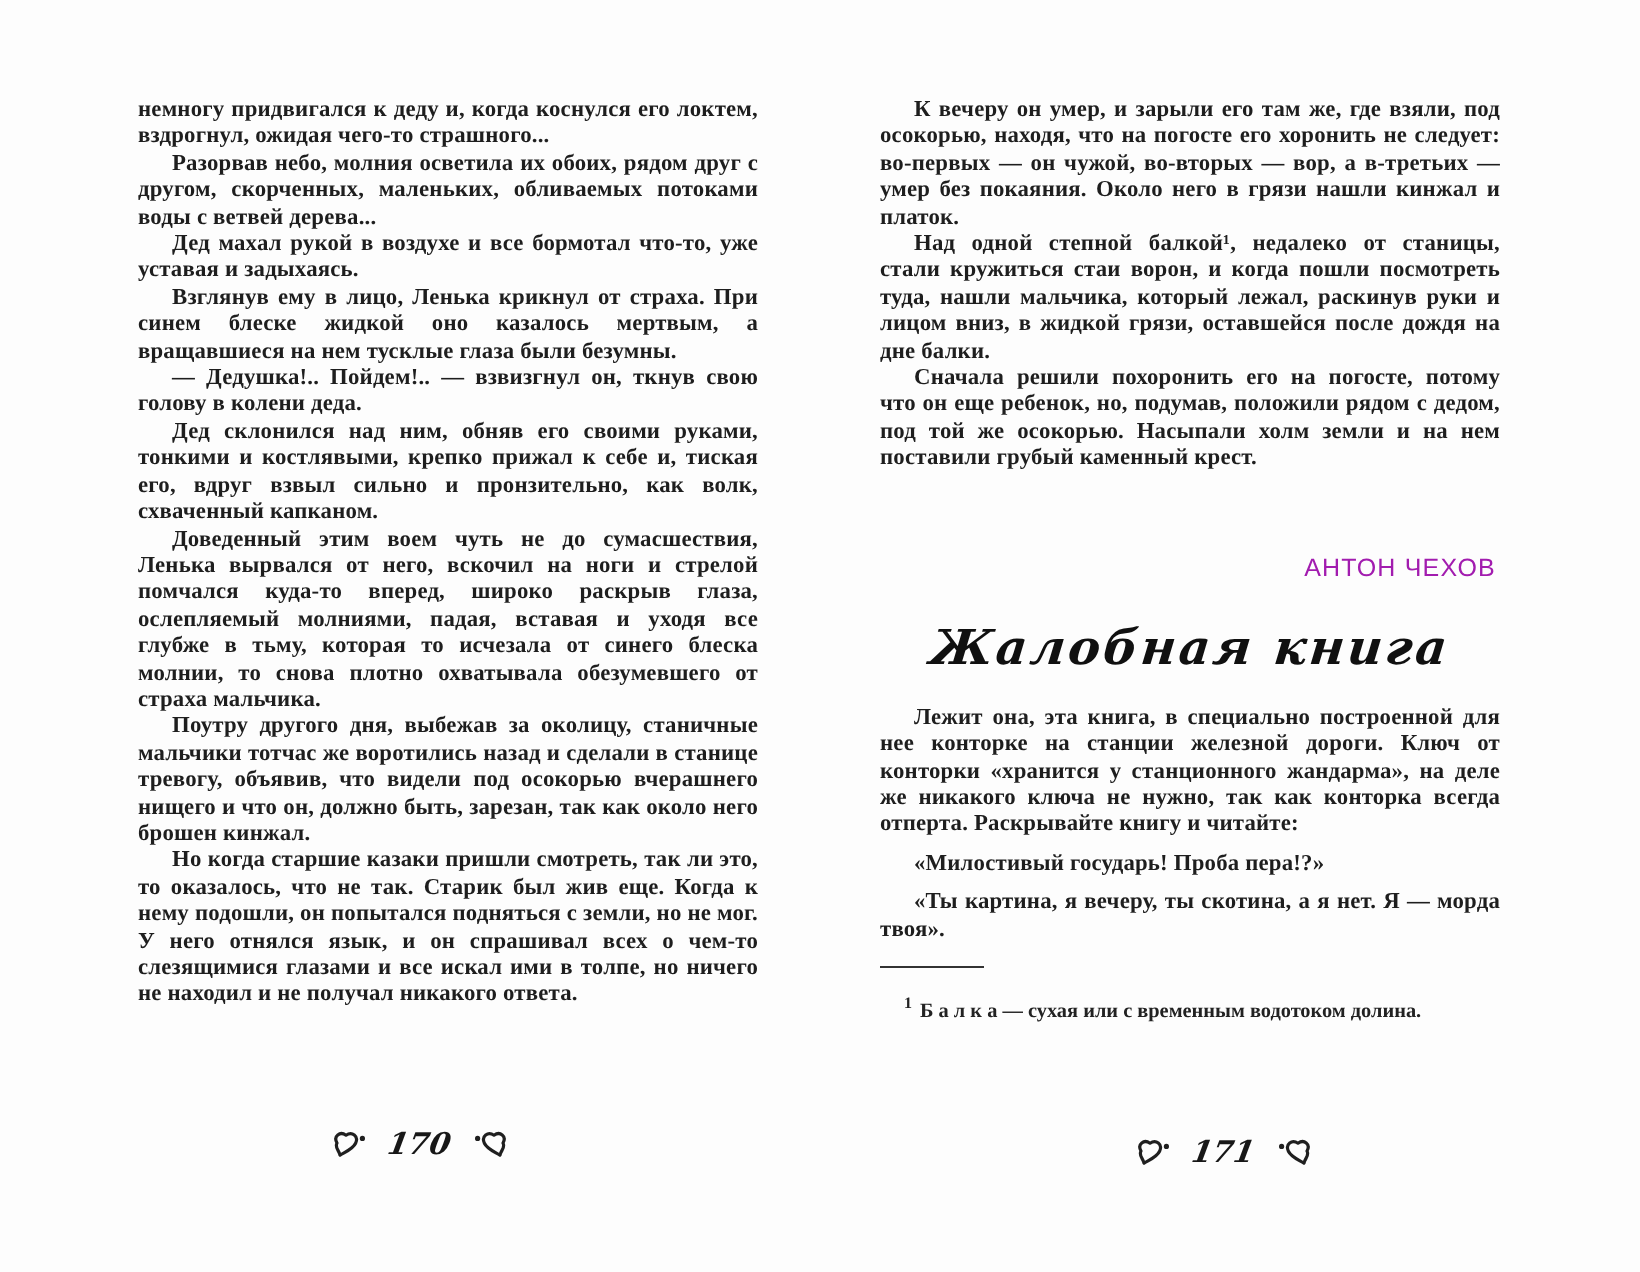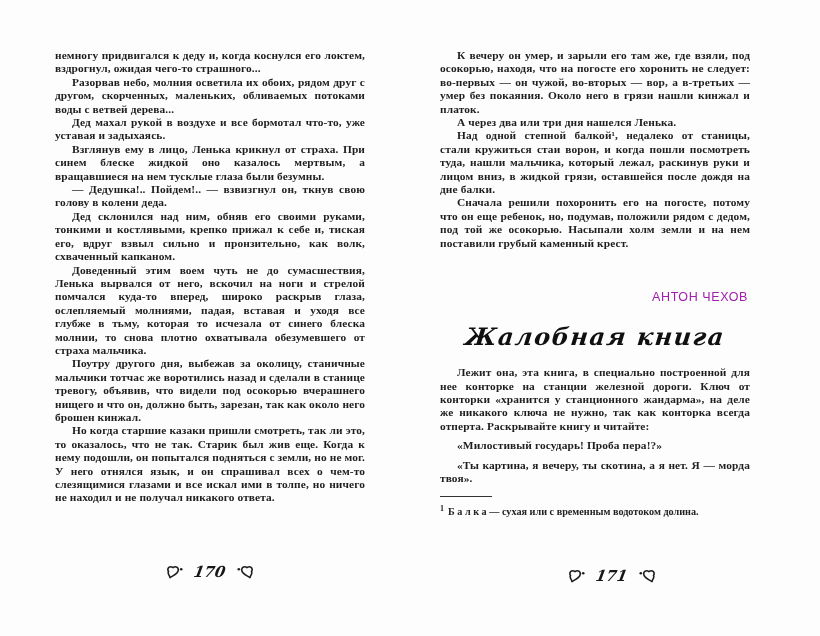--- a/index.html
+++ b/index.html
@@ -1,33 +1,33 @@
 <!DOCTYPE html>
 <html lang="ru"><head>
 <meta charset="utf-8">
 <style>
   html,body{margin:0;padding:0;width:820px;height:636px;overflow:hidden;background:#fdfdfd;}
   .spread{position:relative;width:820px;height:636px;background:#fdfdfd;color:#1e1e1e;}
   .page{position:absolute;top:49px;width:310px;}
-  .page.left{left:55px;}
+  .page.left{left:69px;}
   .page.right{left:440px;}
   .para{margin:0;text-align:justify;text-indent:17px;
         font-family:"Liberation Serif",serif;font-weight:bold;
         font-size:11.4px;line-height:13.4px;letter-spacing:0.1px;color:#1e1e1e;}
   .para.noindent{text-indent:0;}
   .para.quote{margin:6px 0;}
   .author{margin:40px 2px 0 0;text-align:right;
           font-family:"Liberation Sans",sans-serif;font-weight:400;
           font-size:12.5px;line-height:14px;letter-spacing:0.6px;color:#a21caf;}
   .story-title{margin:18px 0 14px;text-align:center;
                font-family:"DejaVu Serif",serif;font-style:italic;font-weight:bold;
                font-size:24px;line-height:30px;letter-spacing:1.5px;color:#101010;
                transform:skewX(-6deg);}
   .fn-rule{width:52px;height:0;border-top:1.4px solid #333;margin:11px 0 6px;}
-  .footnote{margin:0;text-align:justify;
+  .footnote{margin:12px;text-align:justify;
             font-family:"Liberation Serif",serif;font-weight:bold;
             font-size:10.2px;line-height:12.5px;color:#222;}
   .footnote sup{font-size:8px;margin-right:4px;}
   .footer{position:absolute;width:310px;display:flex;align-items:center;
           justify-content:center;gap:11px;}
   .footer.left-footer{left:55px;top:564px;}
   .footer.right-footer{left:457px;top:568px;}
   .pagenum{font-family:"DejaVu Serif",serif;font-style:italic;font-weight:bold;
            font-size:15px;line-height:16px;color:#171717;transform:skewX(-10deg);}
   .flourish{display:inline-flex;}
@@ -46,21 +46,20 @@
       <p class="para">Взглянув ему в лицо, Ленька крикнул от страха. При синем блеске жидкой оно казалось мертвым, а вращавшиеся на нем тусклые глаза были безумны.</p>
       <p class="para">— Дедушка!.. Пойдем!.. — взвизгнул он, ткнув свою голову в колени деда.</p>
       <p class="para">Дед склонился над ним, обняв его своими руками, тонкими и костлявыми, крепко прижал к себе и, тиская его, вдруг взвыл сильно и пронзительно, как волк, схваченный капканом.</p>
       <p class="para">Доведенный этим воем чуть не до сумасшествия, Ленька вырвался от него, вскочил на ноги и стрелой помчался куда-то вперед, широко раскрыв глаза, ослепляемый молниями, падая, вставая и уходя все глубже в тьму, которая то исчезала от синего блеска молнии, то снова плотно охватывала обезумевшего от страха мальчика.</p>
       <p class="para">Поутру другого дня, выбежав за околицу, станичные мальчики тотчас же воротились назад и сделали в станице тревогу, объявив, что видели под осокорью вчерашнего нищего и что он, должно быть, зарезан, так как около него брошен кинжал.</p>
       <p class="para">Но когда старшие казаки пришли смотреть, так ли это, то оказалось, что не так. Старик был жив еще. Когда к нему подошли, он попытался подняться с земли, но не мог. У него отнялся язык, и он спрашивал всех о чем-то слезящимися глазами и все искал ими в толпе, но ничего не находил и не получал никакого ответа.</p>
     </div>
 
   <div class="page right">
       <p class="para">К вечеру он умер, и зарыли его там же, где взяли, под осокорью, находя, что на погосте его хоронить не следует: во-первых — он чужой, во-вторых — вор, а в-третьих — умер без покаяния. Около него в грязи нашли кинжал и платок.</p>
-      <p class="para">А через два или три дня нашелся Ленька.</p>
       <p class="para">Над одной степной балкой¹, недалеко от станицы, стали кружиться стаи ворон, и когда пошли посмотреть туда, нашли мальчика, который лежал, раскинув руки и лицом вниз, в жидкой грязи, оставшейся после дождя на дне балки.</p>
       <p class="para">Сначала решили похоронить его на погосте, потому что он еще ребенок, но, подумав, положили рядом с дедом, под той же осокорью. Насыпали холм земли и на нем поставили грубый каменный крест.</p>
       <div class="author">АНТОН ЧЕХОВ</div>
       <div class="story-title">Жалобная книга</div>
       <p class="para">Лежит она, эта книга, в специально построенной для нее конторке на станции железной дороги. Ключ от конторки «хранится у станционного жандарма», на деле же никакого ключа не нужно, так как конторка всегда отперта. Раскрывайте книгу и читайте:</p>
       <p class="para quote">«Милостивый государь! Проба пера!?»</p>
       <p class="para quote">«Ты картина, я вечеру, ты скотина, а я нет. Я — морда твоя».</p>
       <div class="fn-rule"></div>
       <p class="footnote"><sup>1</sup>Б а л к а — сухая или с временным водотоком долина.</p>
     </div>

